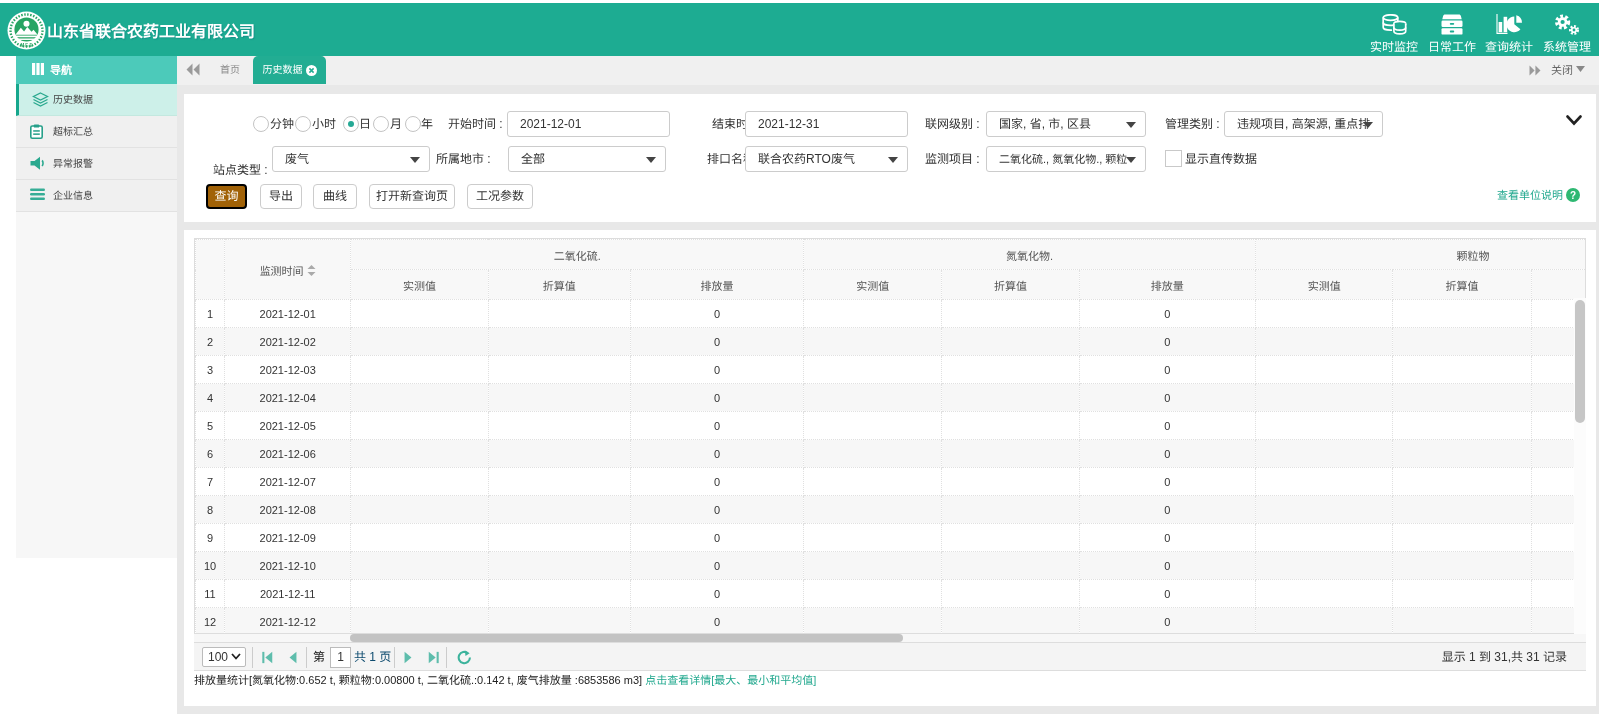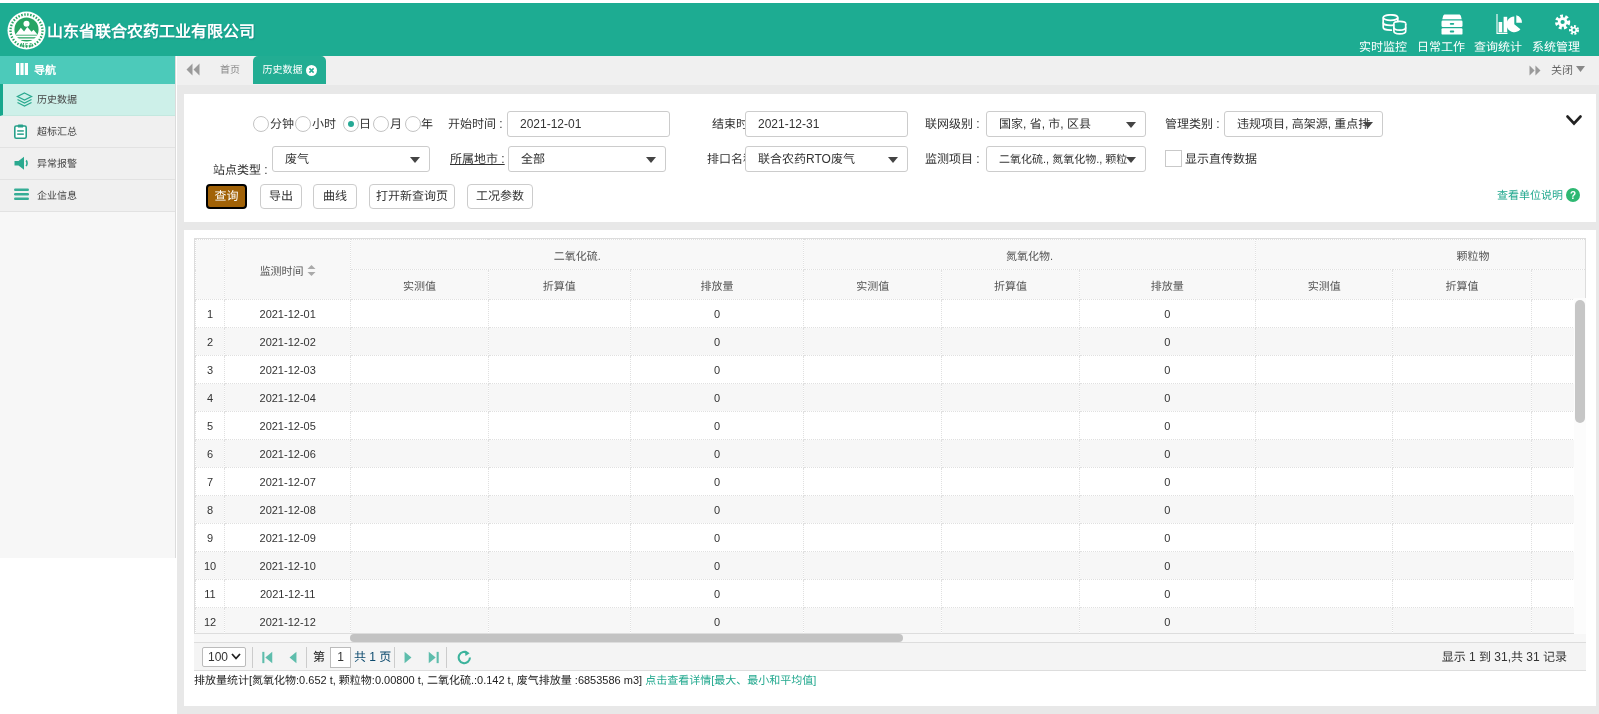--- a/index.html
+++ b/index.html
@@ -4,26 +4,26 @@
 <title>历史数据</title>
 <style>
 * { margin:0; padding:0; box-sizing:border-box; }
 html,body { width:1599px; height:714px; overflow:hidden; }
 body { font-family:"Liberation Sans", sans-serif; background:#fff; position:relative; font-size:12px; color:#333; }
 
 
 #topbar { position:absolute; left:0; top:3px; width:1599px; height:53px; background:#1dac92; }
 #logo { position:absolute; left:7px; top:8px; }
 #title { position:absolute; left:47px; top:15px; font-size:16px; font-weight:bold; color:#fff; text-shadow:1px 1px 1px rgba(0,90,120,.3); }
-.topnav { position:absolute; top:11px; width:70px; color:#fff; }
+.topnav { position:absolute; top:11px; width:70px; text-align:center; color:#fff; }
 .topnav svg { display:block; margin:0 auto 2px; }
 .topnav .lb { font-size:12px; }
 
 
-#sidebar { position:absolute; left:0; top:56px; width:176px; height:502px; background:#f7f7f7; border-right:1px solid #dcdcdc; }
+#sidebar { position:absolute; left:16px; top:56px; width:176px; height:502px; background:#f7f7f7; border-right:1px solid #dcdcdc; }
 #navhead { height:28px; background:#4ccaba; color:#fff; font-size:11px; font-weight:bold; line-height:28px; padding-left:16px; }
 #navhead .nico { display:inline-block; vertical-align:-2px; margin-right:6px; }
 .mitem { height:32px; line-height:32px; background:#f0f0f0; border-bottom:1px solid #e2e2e2; color:#444; font-size:10px; padding-left:37px; position:relative; }
 .mitem svg { position:absolute; left:14px; top:50%; margin-top:-8px; }
 .mitem.act { background:#cdf0e9; border-left:3px solid #16a78d; padding-left:34px; border-bottom:1px solid #c3e8df; }
 .mitem.act svg { left:13px; }
 
 
 #tabbar { position:absolute; left:177px; top:56px; width:1422px; height:40px; background:#f0f0f0; border-bottom:1px solid #d4d4d4; }
 #tab-home { position:absolute; left:43px; top:0; height:28px; line-height:28px; color:#8a8a8a; font-size:10px; }
@@ -195,21 +195,21 @@
     <div class="finput" style="left:561px;top:17px;width:163px;">2021-12-31</div>
     <div class="flabel" style="left:741px;top:17px;">联网级别 :</div>
     <div class="fsel" style="left:802px;top:17px;width:160px;">国家, 省, 市, 区县<span class="caret"></span></div>
     <div class="flabel" style="left:981px;top:17px;">管理类别 :</div>
     <div class="fsel" style="left:1040px;top:17px;width:159px;">违规项目, 高架源, 重点排<span class="caret"></span></div>
     <svg style="position:absolute;left:1382px;top:21px;" width="16" height="11" viewBox="0 0 16 11">
         <path d="M1.5 1.5 L8 8.5 L14.5 1.5" fill="none" stroke="#222" stroke-width="2.6" stroke-linecap="round"></path>
       </svg>
     <div class="flabel" style="left:29px;top:63px;">站点类型 :</div>
     <div class="fsel" style="left:88px;top:52px;width:158px;">废气<span class="caret"></span></div>
-    <div class="flabel" style="left:266px;top:52px;text-decoration:underline;">所属地市 :</div>
+    <div class="flabel" style="left:252px;top:52px;">所属地市 :</div>
     <div class="fsel" style="left:324px;top:52px;width:158px;">全部<span class="caret"></span></div>
     <div class="flabel" style="left:504px;top:52px;margin-left:19px;">排口名称 :</div>
     <div class="fsel" style="left:561px;top:52px;width:163px;">联合农药RTO废气<span class="caret"></span></div>
     <div class="flabel" style="left:741px;top:52px;">监测项目 :</div>
     <div class="fsel" style="left:802px;top:52px;width:160px;font-size:11px;">二氧化硫., 氮氧化物., 颗粒<span class="caret"></span></div>
     <div class="chk" style="left:981px;top:56px;"></div>
     <div class="flabel" style="left:1001px;top:52px;">显示直传数据</div>
     <div class="btn primary" style="left:22px;top:90px;width:41px;">查询</div>
     <div class="btn" style="left:76px;top:90px;width:42px;">导出</div>
     <div class="btn" style="left:129px;top:90px;width:44px;">曲线</div>

